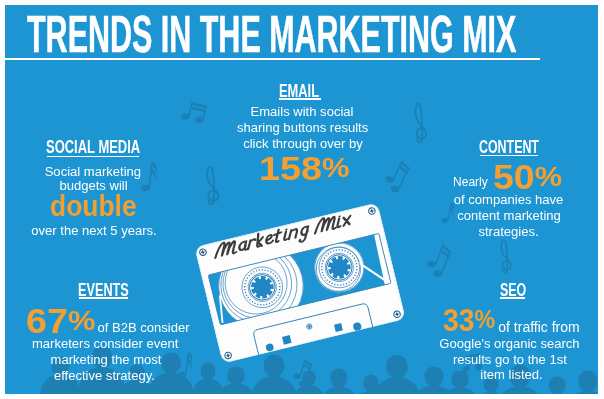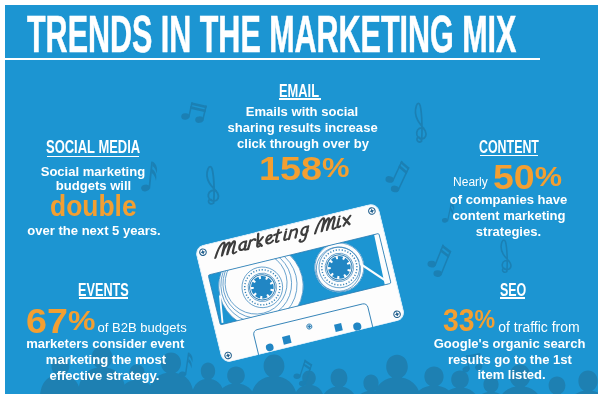--- a/index.html
+++ b/index.html
@@ -5,21 +5,21 @@
   html,body{margin:0;padding:0;background:#fff;}
   body{width:604px;height:399px;overflow:hidden;
        font-family:"Liberation Sans",sans-serif;
        -webkit-font-smoothing:antialiased;}
   #poster{position:relative;width:604px;height:304px;background:#fff;}
   #panel{position:absolute;left:5px;top:5px;width:593px;height:389px;overflow:hidden;background:#1c95d2;}
   #stage{position:absolute;left:-5px;top:-5px;width:604px;height:399px;}
   #deco{position:absolute;left:0;top:0;width:604px;height:399px;}
   .tl{position:absolute;white-space:pre;line-height:1;transform-origin:0 0;color:#fff;}
   .tc{position:absolute;white-space:pre;line-height:1;text-align:center;color:#fff;width:400px;
-      font-size:13.05px;font-weight:bold;}
+      font-size:13.05px;}
   .hd{font-weight:bold;font-size:18.6px;}
   .rule{position:absolute;background:#fff;}
   .stat{font-weight:bold;color:#f39f31;}
   .pct{font-size:0.82em;position:relative;top:-0.10em;}
   #title{font-weight:bold;font-size:51.2px;-webkit-text-stroke:0.55px #fff;}
   #cassette{position:absolute;left:194px;top:247.3px;width:189px;height:120.4px;
             transform:rotate(-13.7deg);transform-origin:0 0;}
 
 </style>
 </head>
@@ -263,40 +263,40 @@
      <div class="tc" style="left:-107.1px;top:164.6px">Social marketing</div>
      <div class="tc" style="left:-106.5px;top:178.6px">budgets will</div>
      <div class="tl stat" style="left:50.3px;top:191.4px;font-size:30.2px;transform:scaleX(0.875)">double</div>
      <div class="tc" style="left:-106px;top:223.6px">over the next 5 years.</div>
    </div>
 
    <div class="block">
      <div class="tl hd" style="left:278.9px;top:81.6px;transform:scaleX(0.692)">EMAIL</div>
      <div class="rule" style="left:279px;top:98px;width:41.5px;height:1.5px"></div>
      <div class="tc" style="left:102px;top:104.5px">Emails with social</div>
-     <div class="tc" style="left:102.6px;top:120.6px">sharing results increase</div>
+     <div class="tc" style="left:102.6px;top:120.6px">sharing buttons results</div>
      <div class="tc" style="left:103px;top:136.8px">click through over by</div>
      <div class="tl stat" style="left:258.6px;top:152.2px;font-size:33px;transform:scaleX(1.145)"><span>158</span><span class="pct">%</span></div>
    </div>
 
    <div class="block">
      <div class="tl hd" style="left:478.9px;top:137.8px;transform:scaleX(0.667)">CONTENT</div>
      <div class="rule" style="left:480.2px;top:154.6px;width:58px;height:1.5px"></div>
      <div class="tl" style="left:453.1px;top:176.3px;font-size:12px">Nearly</div>
      <div class="tl stat" style="left:493.4px;top:160.2px;font-size:34.4px;transform:scaleX(1.09)"><span>50</span><span class="pct">%</span></div>
      <div class="tc" style="left:308.6px;top:193px">of companies have</div>
      <div class="tc" style="left:309px;top:209px">content marketing</div>
      <div class="tc" style="left:308.5px;top:225.2px">strategies.</div>
    </div>
 
    <div class="block">
      <div class="tl hd" style="left:78.2px;top:280.5px;transform:scaleX(0.683)">EVENTS</div>
      <div class="rule" style="left:78.7px;top:297px;width:49.6px;height:1.5px"></div>
      <div class="tl stat" style="left:26.4px;top:303.7px;font-size:34.4px;transform:scaleX(1.095)"><span>67</span><span class="pct">%</span></div>
-     <div class="tl" style="left:97.5px;top:320.7px;font-size:13.05px">of B2B budgets</div>
+     <div class="tl" style="left:97.5px;top:320.7px;font-size:13.05px">of B2B consider</div>
      <div class="tc" style="left:-94.8px;top:336.7px">marketers consider event</div>
      <div class="tc" style="left:-94px;top:352.7px">marketing the most</div>
      <div class="tc" style="left:-95.6px;top:368.8px">effective strategy.</div>
    </div>
 
    <div class="block">
      <div class="tl hd" style="left:500.1px;top:280.9px;transform:scaleX(0.669)">SEO</div>
      <div class="rule" style="left:500.3px;top:297px;width:24.6px;height:1.5px"></div>
      <div class="tl stat" style="left:442.6px;top:304px;font-size:32px;transform:scaleX(0.885)"><span>33</span><span class="pct">%</span></div>
      <div class="tl" style="left:498.3px;top:320px;font-size:14px">of traffic from</div>

